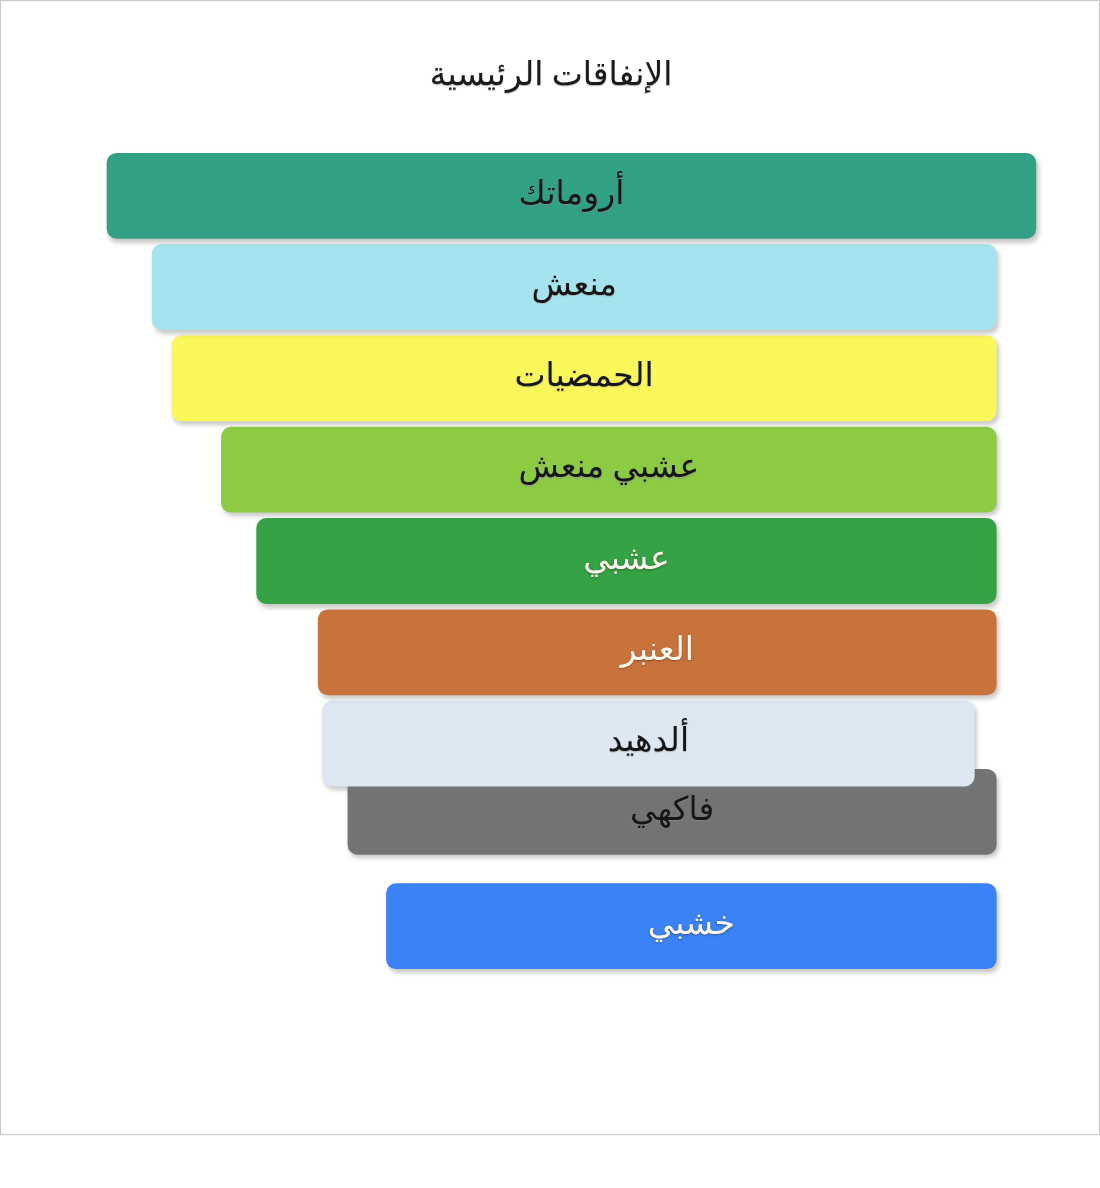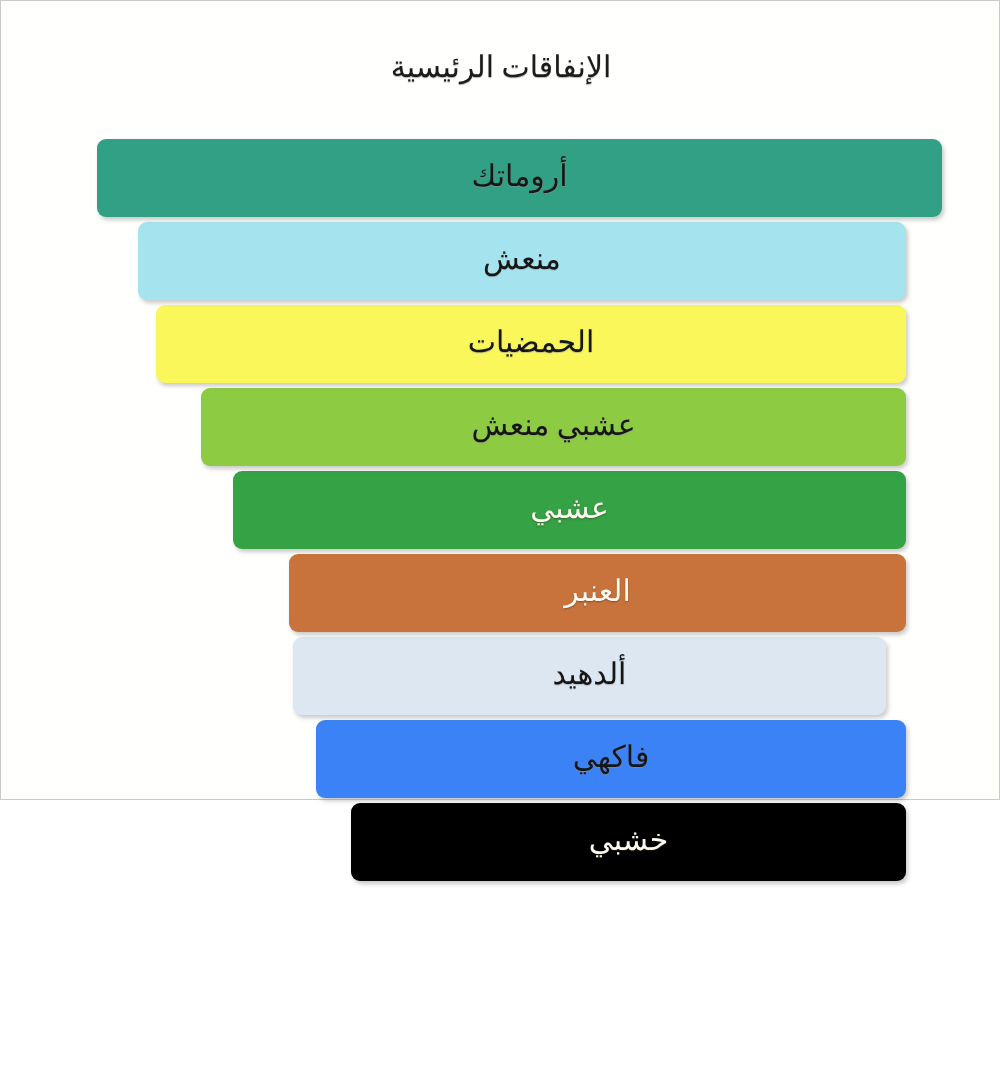--- a/index.html
+++ b/index.html
@@ -5,21 +5,21 @@
 <style>
   html,body{margin:0;padding:0;}
   body{
     width:1000px;height:1080px;
     background:#ffffff;
     font-family:"Liberation Serif","DejaVu Serif",serif;
     overflow:hidden;
   }
   .canvas{
     position:relative;
-    width:1000px;height:800px;
+    width:1000px;height:1032px;
     background:#fffffe;
     border:1px solid #c9c9c9;
     box-sizing:border-box;
   }
   .chart-title{
     position:absolute;
     top:48px;left:0;width:1000px;
     text-align:center;
     font-size:30px;
     color:#1b1b1b;
@@ -77,21 +77,21 @@
       </div>
       <div class="funnel-bar" style="top: 332px; left: 232px; width: 673px; height: 78px; background: rgb(53, 162, 69); z-index: 6;">
         <span class="bar-label label-light">عشبي</span>
       </div>
       <div class="funnel-bar" style="top: 415px; left: 288px; width: 617px; height: 78px; background: rgb(201, 115, 60); z-index: 5; text-align: right;">
         <span class="bar-label label-light">العنبر</span>
       </div>
       <div class="funnel-bar" style="top: 498px; left: 292px; width: 593px; height: 78px; background: rgb(221, 231, 242); z-index: 4;">
         <span class="bar-label label-dark">ألدهيد</span>
       </div>
-      <div class="funnel-bar" style="top: 581px; left: 315px; width: 590px; height: 78px; background: #3b82f6; z-index: 3;">
+      <div class="funnel-bar" style="top: 560px; left: 315px; width: 590px; height: 78px; background: #737373; z-index: 3;">
         <span class="bar-label label-dark">فاكهي</span>
       </div>
-      <div class="funnel-bar" style="top: 664px; left: 350px; width: 555px; height: 78px; background: #000000; z-index: 2;">
+      <div class="funnel-bar" style="top: 664px; left: 350px; width: 555px; height: 78px; background: #3b82f6; z-index: 2;">
         <span class="bar-label label-light">خشبي</span>
       </div>
     </div>
 
 </div>
 
 </body></html>

